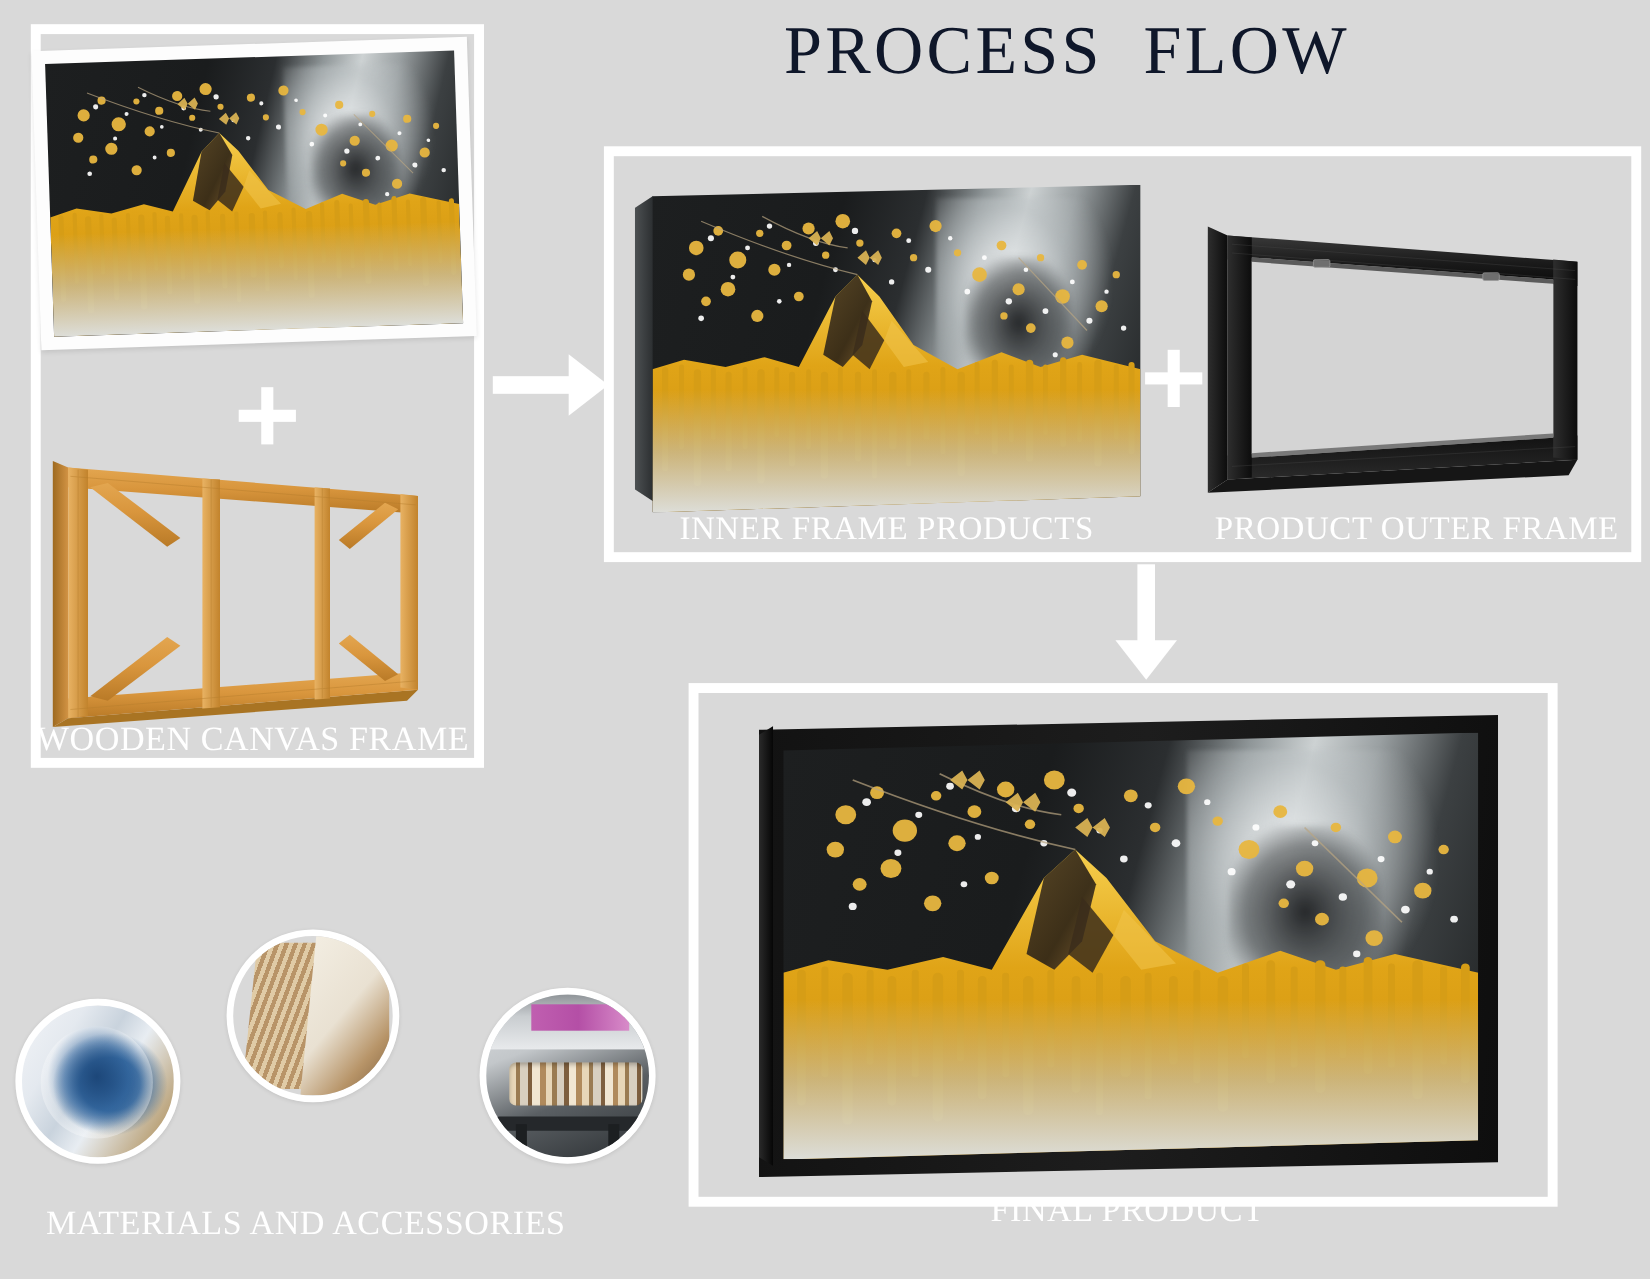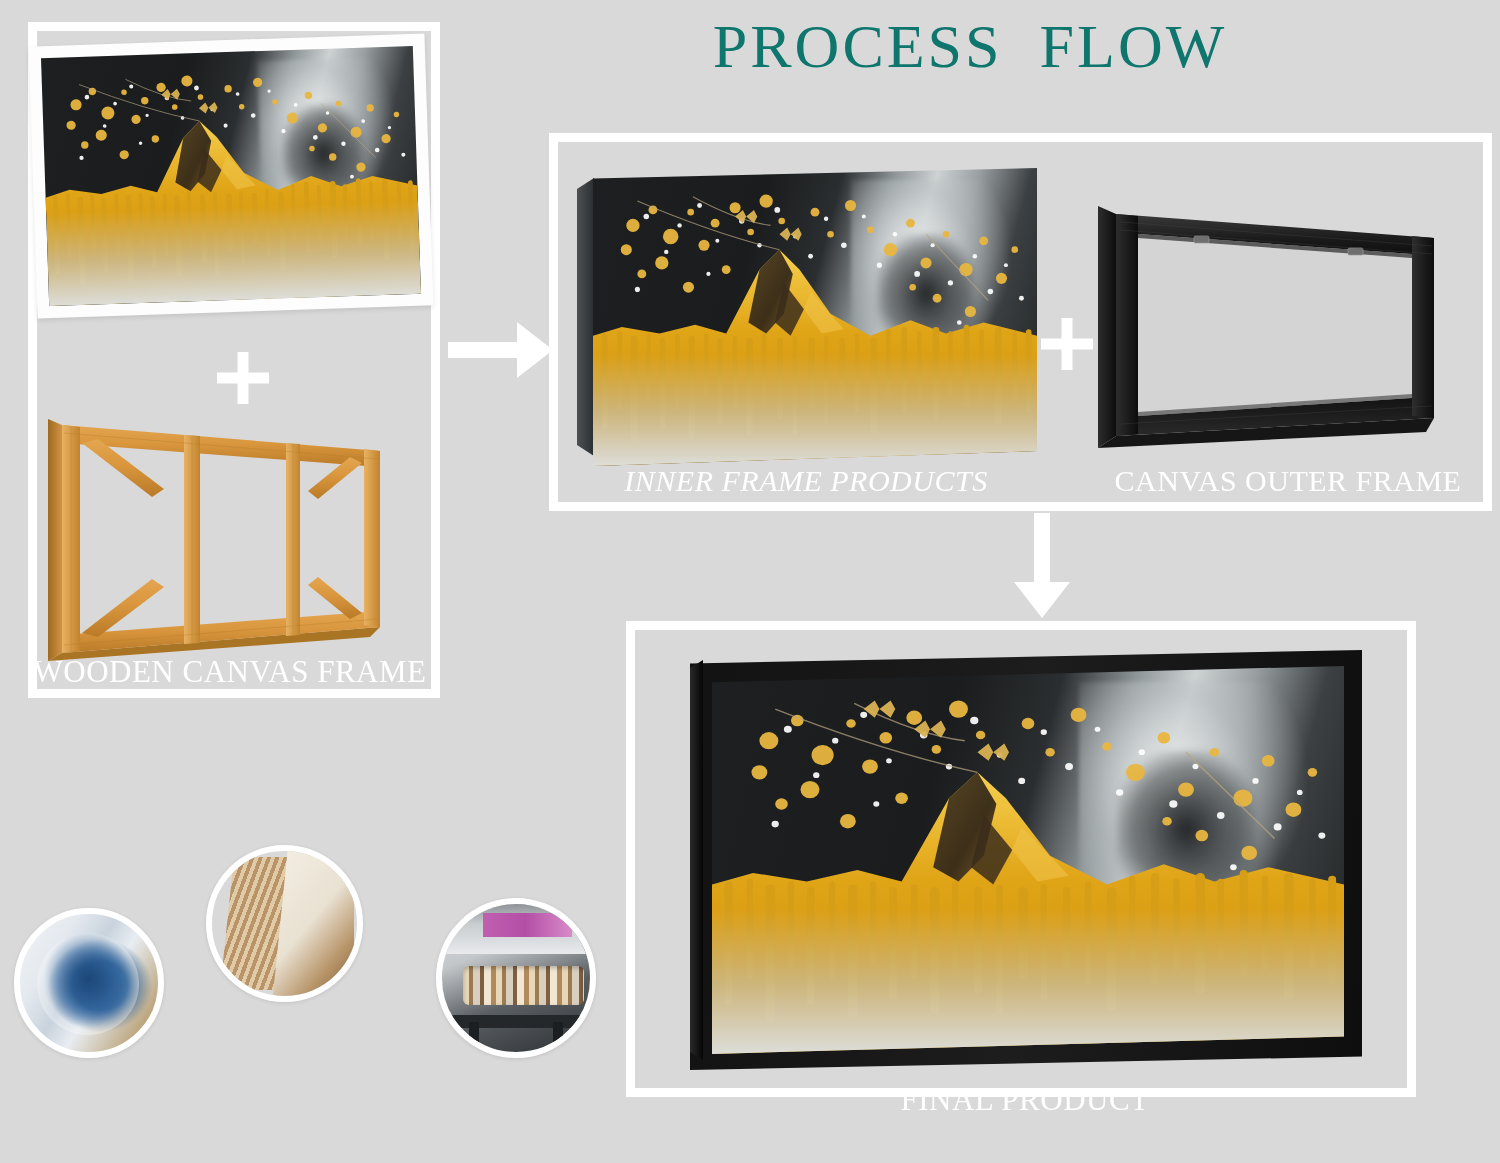--- a/index.html
+++ b/index.html
@@ -25,21 +25,21 @@
     background: #d9d9d9;
   }
 
   
   .page-title {
     position: absolute;
     left: 620px;
     top: 8px;
     width: 700px;
     text-align: center;
-    color: #0f766e;
+    color: #0f172a;
     font-size: 62px;
     letter-spacing: 3px;
     font-weight: 400;
     line-height: 1.25;
     font-family: "Liberation Serif", "DejaVu Serif", serif;
     white-space: pre;
   }
 
   
   .panel {
@@ -56,21 +56,21 @@
     position: absolute;
     color: #ffffff;
     font-family: "Liberation Serif", "DejaVu Serif", serif;
     text-align: center;
     white-space: nowrap;
     font-weight: 400;
   }
 
   #label-canvas         { left: 60px;  top: 310px; width: 380px; font-size: 31px; letter-spacing: 1px; }
   #label-inner-frame    { left: 20px;  top: 654px; width: 420px; font-size: 31px; letter-spacing: 0.5px; }
-  #label-inner-products { left: 566px; top: 464px; width: 480px; font-size: 30px; letter-spacing: 0.5px; font-style: italic; }
+  #label-inner-products { left: 566px; top: 464px; width: 480px; font-size: 30px; letter-spacing: 0.5px; }
   #label-outer-frame    { left: 1078px;top: 464px; width: 420px; font-size: 30px; letter-spacing: 0.5px; }
   #label-materials      { left: 38px;  top: 1094px;width: 480px; font-size: 31px; letter-spacing: 0.5px; }
   #label-final          { left: 700px; top: 1082px;width: 650px; font-size: 31px; letter-spacing: 0.5px; text-align: center; }
 
   
   .plus {
     position: absolute;
     color: #ffffff;
   }
   .plus .bar-h {
@@ -711,21 +711,21 @@
       </g>
 
       <g stroke="#4a4a4a" stroke-width="0.7" opacity="0.45">
         <line x1="30" y1="30" x2="342" y2="54"></line>
         <line x1="30" y1="38" x2="342" y2="62"></line>
         <line x1="30" y1="232" x2="342" y2="214"></line>
       </g>
     </svg>
   </div>
 
-  <div class="label" id="label-outer-frame">CANVAS OUTER FRAME</div>
+  <div class="label" id="label-outer-frame">PRODUCT OUTER FRAME</div>
 
   <div class="arrow-down">
     <span class="shaft"></span>
     <span class="head"></span>
   </div>
 
   <div id="final-wrap">
     <div class="blk-frame"></div>
     <div class="painting">
       <div class="cloud-a"></div>
@@ -858,14 +858,15 @@
   </div>
   <div class="mat-circle" id="mat-3">
     <span class="printer-top"></span>
     <span class="mag-strip"></span>
     <span class="roll"></span>
     <span class="bar-dark"></span>
     <span class="leg"></span>
     <span class="leg2"></span>
   </div>
 
+  <div class="label" id="label-materials">MATERIALS AND ACCESSORIES</div>
 
 </div>
 
 </body></html>

